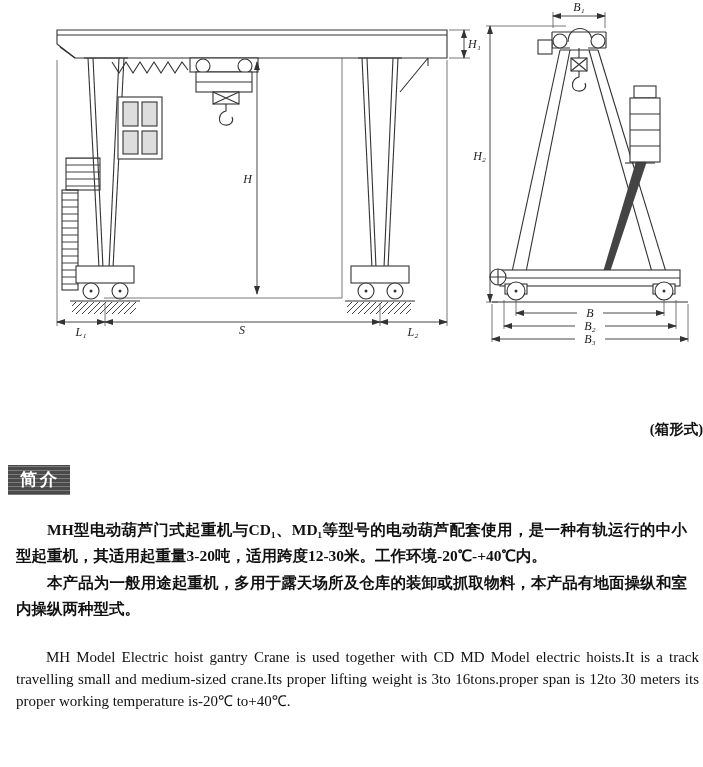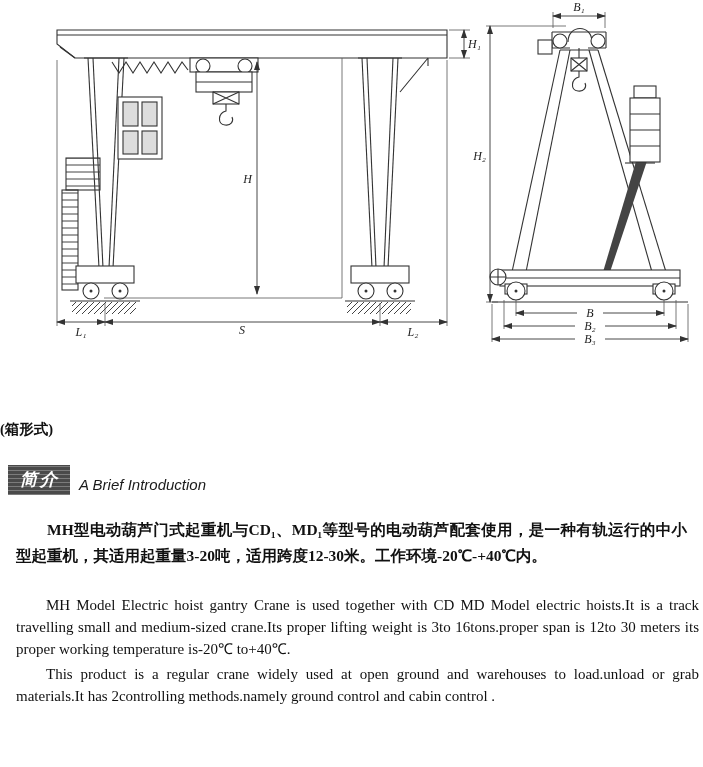--- a/index.html
+++ b/index.html
@@ -6,22 +6,22 @@
   body {
     width:703px; height:767px; background:#ffffff; overflow:hidden;
     font-family:"Liberation Serif", serif; color:#111;
   }
   .page { width:703px; height:767px; position:relative; }
   svg.drawings { display:block; }
   svg .ln { stroke:#333; stroke-width:1.1; fill:none; }
   svg .thin { stroke:#555; stroke-width:0.8; fill:none; }
   svg .dim { stroke:#333; stroke-width:0.9; fill:none; }
   svg .dimlabel { font:italic 12px "Liberation Serif", serif; fill:#222; stroke:none; }
-  .caption { text-align:left; margin:62px 0 0 0; font-size:14.5px; font-weight:bold; }
-  .section-header { display:flex; align-items:flex-end; gap:9px; margin:26px 0 0 8px;font-style:italic; }
+  .caption { text-align:right; margin:62px 0 0 0; font-size:14.5px; font-weight:bold; }
+  .section-header { display:flex; align-items:flex-end; gap:9px; margin:26px 0 0 8px; }
   .badge {
     background-color:#4a4a4a; color:#fff; font-weight:bold; font-size:17px;
     letter-spacing:3px; padding:3px 10px 4px 12px;
     background-image:repeating-linear-gradient(0deg, rgba(255,255,255,.28) 0 1px, transparent 1px 4px);
   }
   .section-title { font-family:"Liberation Sans", sans-serif; font-size:15px; color:#1a1a1a; padding-bottom:2px; }
   .cn { margin:22px 16px 12px 16px; }
   .cn p { margin:0; font-size:15.5px; font-weight:bold; line-height:1.7; text-indent:2em; text-align:justify; }
   .en { margin:24px 4px 0 16px; }
   .en p { margin:0 0 3px 0; font-size:15px; line-height:1.47; text-indent:2em; text-align:justify; }
@@ -210,25 +210,24 @@
       <text class="dimlabel" x="590" y="317" text-anchor="middle">B</text>
       <text class="dimlabel" x="590" y="330" text-anchor="middle">B₂</text>
       <text class="dimlabel" x="590" y="343" text-anchor="middle">B₃</text>
     </g>
   </svg>
 
   <p class="caption">(箱形式)</p>
 
   <div class="section-header">
     <span class="badge">简介</span>
-    <span class="section-title">A Brief Introduction</span>
   </div>
 
   <div class="cn">
     <p>MH型电动葫芦门式起重机与CD₁、MD₁等型号的电动葫芦配套使用，是一种有轨运行的中小型起重机，其适用起重量3-20吨，适用跨度12-30米。工作环境-20℃-+40℃内。</p>
+    <p>本产品为一般用途起重机，多用于露天场所及仓库的装卸或抓取物料，本产品有地面操纵和室内操纵两种型式。</p>
   </div>
 
   <div class="en">
     <p>MH Model Electric hoist gantry Crane is used together with CD MD Model electric hoists.It is a track travelling small and medium-sized crane.Its proper lifting weight is 3to 16tons.proper span  is 12to 30 meters its proper working temperature is-20℃ to+40℃.</p>
-    <p>This product is a regular crane widely used at open ground and warehouses to load.unload or grab materials.It has 2controlling methods.namely ground control and cabin control .</p>
   </div>
 
 </div>
 
 </body></html>

